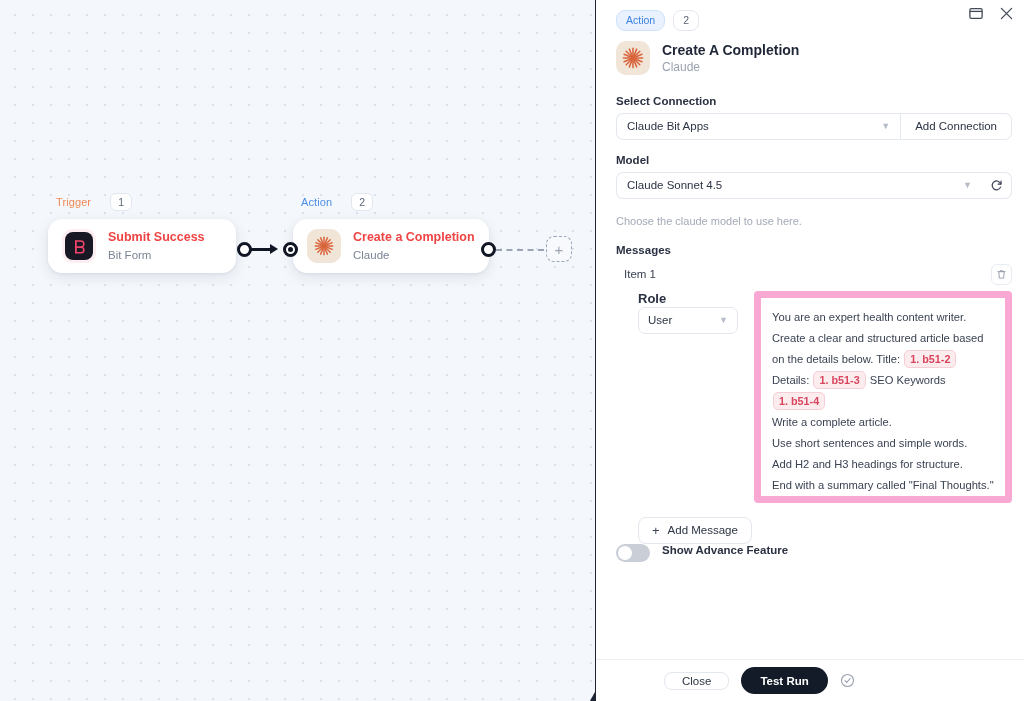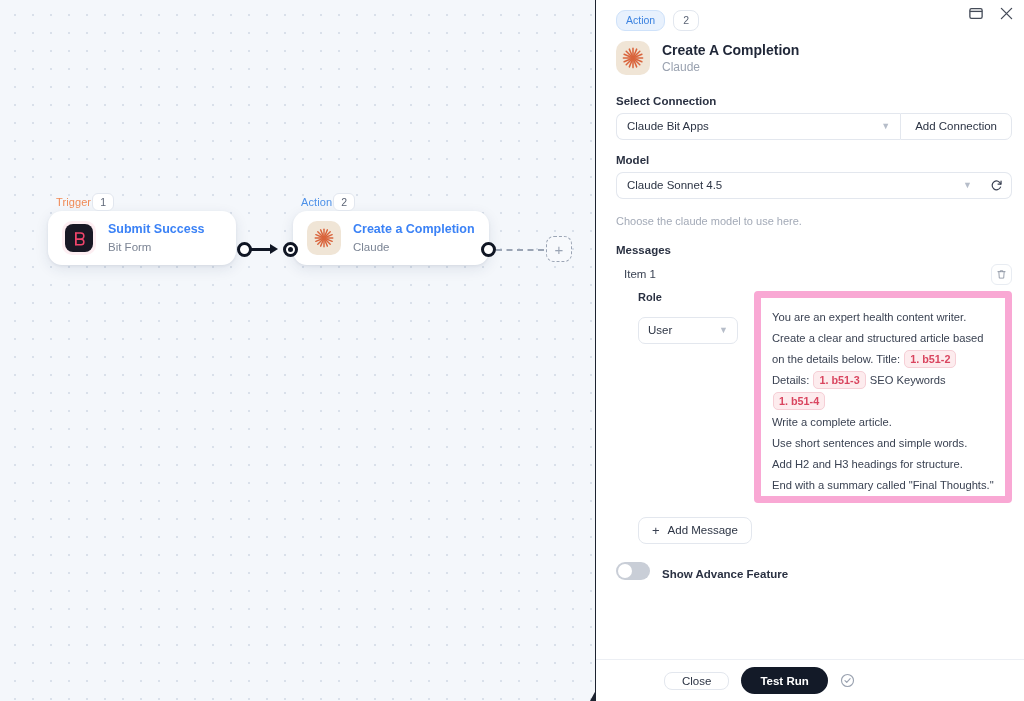--- a/index.html
+++ b/index.html
@@ -32,21 +32,21 @@
     position: absolute; left: 590px; top: 690px;
     width: 0; height: 0;
     border-left: 6px solid transparent;
     border-right: 6px solid transparent;
     border-bottom: 11px solid #1d2330;
     z-index: 31;
   }
 
   
   .node-group { position: absolute; }
-  .node-tag-row { display: flex; align-items: center; gap: 1px; padding-left: 8px; }
+  .node-tag-row { display: flex; align-items: center; gap: 19px; margin-bottom: 8px; padding-left: 8px; }
   .tag-trigger { font-size: 11px; color: #f08a55; letter-spacing: .1px; }
   .tag-action  { font-size: 11px; color: #4c90e8; letter-spacing: .1px; }
   .tag-num {
     min-width: 22px; height: 18px; padding: 0 6px;
     border: 1px solid #e2e7ef; border-radius: 6px;
     background: #ffffff; color: #5c6576;
     font-size: 10.5px; display: flex; align-items: center; justify-content: center;
   }
 
   .node-card {
@@ -62,21 +62,21 @@
     display: flex; align-items: center; justify-content: center;
     flex: 0 0 34px;
   }
   .icon-bitform { background: #fdeef2; }
   .icon-bitform-inner {
     width: 28px; height: 28px; border-radius: 8px; background: #181824;
     display: flex; align-items: center; justify-content: center;
   }
   .icon-claude { background: #f0e5d6; }
   .node-text { display: flex; flex-direction: column; justify-content: center; line-height: 1.25; }
-  .node-title { font-size: 12.5px; font-weight: 700; color: #3b82f6; white-space: nowrap; }
+  .node-title { font-size: 12.5px; font-weight: 700; color: #ef4444; white-space: nowrap; }
   .node-sub { font-size: 11.5px; color: #7b8494; margin-top: 2px; }
 
   
   .port {
     position: absolute; width: 15px; height: 15px; border-radius: 50%;
     background: #ffffff; border: 3.5px solid #101624; z-index: 12;
   }
   .port-dot {
     position: absolute; width: 15px; height: 15px; border-radius: 50%;
     background: #ffffff; border: 3px solid #101624; z-index: 12;
@@ -158,21 +158,21 @@
   .item-row { display: flex; align-items: center; justify-content: space-between; padding-left: 8px; margin-bottom: 6px; }
   .item-label { font-size: 11.5px; color: #3b4354; }
   .trash-btn {
     width: 21px; height: 21px; border: 1px solid #e8ecf2; border-radius: 6px;
     background: #fff; display: flex; align-items: center; justify-content: center; color: #8b93a1;
   }
 
   .msg-grid { display: flex; gap: 16px; padding-left: 22px; }
   .col-role { width: 100px; flex: 0 0 100px; }
   .col-msg  { flex: 1 1 auto; }
-  .sub-label { font-size: 11px; font-weight: 700; color: #2a3142; margin-bottom: 14px; }
+  .sub-label { font-size: 13px; font-weight: 700; color: #2a3142; margin-bottom: 1px; }
   .role-sel {
     height: 27px; border: 1px solid #e3e7ee; border-radius: 7px; background: #fff;
     display: flex; align-items: center; justify-content: space-between;
     padding: 0 9px; font-size: 11.5px; color: #2c3444;
   }
   .msg-box {
     border: 7px solid #f9a8d4; border-radius: 4px; background: #fff;
     padding: 9px 11px 10px 11px;
     font-size: 11.2px; color: #3a4252; line-height: 21px;
     height: 212px; overflow: hidden;
@@ -187,21 +187,21 @@
   }
 
   .add-msg-btn {
     display: inline-flex; align-items: center; gap: 8px;
     height: 27px; padding: 0 13px; margin-top: 14px;
     border: 1px solid #e3e7ee; border-radius: 8px; background: #fff;
     font-size: 11.5px; color: #2c3444;
   }
   .add-msg-btn .plus { font-size: 13px; color: #3a4152; line-height: 1; }
 
-  .toggle-row { display: flex; align-items: flex-end; gap: 12px; margin-top: 18px; }
+  .toggle-row { display: flex; align-items: flex-start; gap: 12px; }
   .toggle {
     width: 34px; height: 18px; border-radius: 10px; background: #c9ced7;
     position: relative; flex: 0 0 34px;
   }
   .toggle::after {
     content: ""; position: absolute; left: 2px; top: 2px;
     width: 14px; height: 14px; border-radius: 50%; background: #fff;
   }
   .toggle-label { font-size: 11.5px; font-weight: 700; color: #2a3142; }
 

